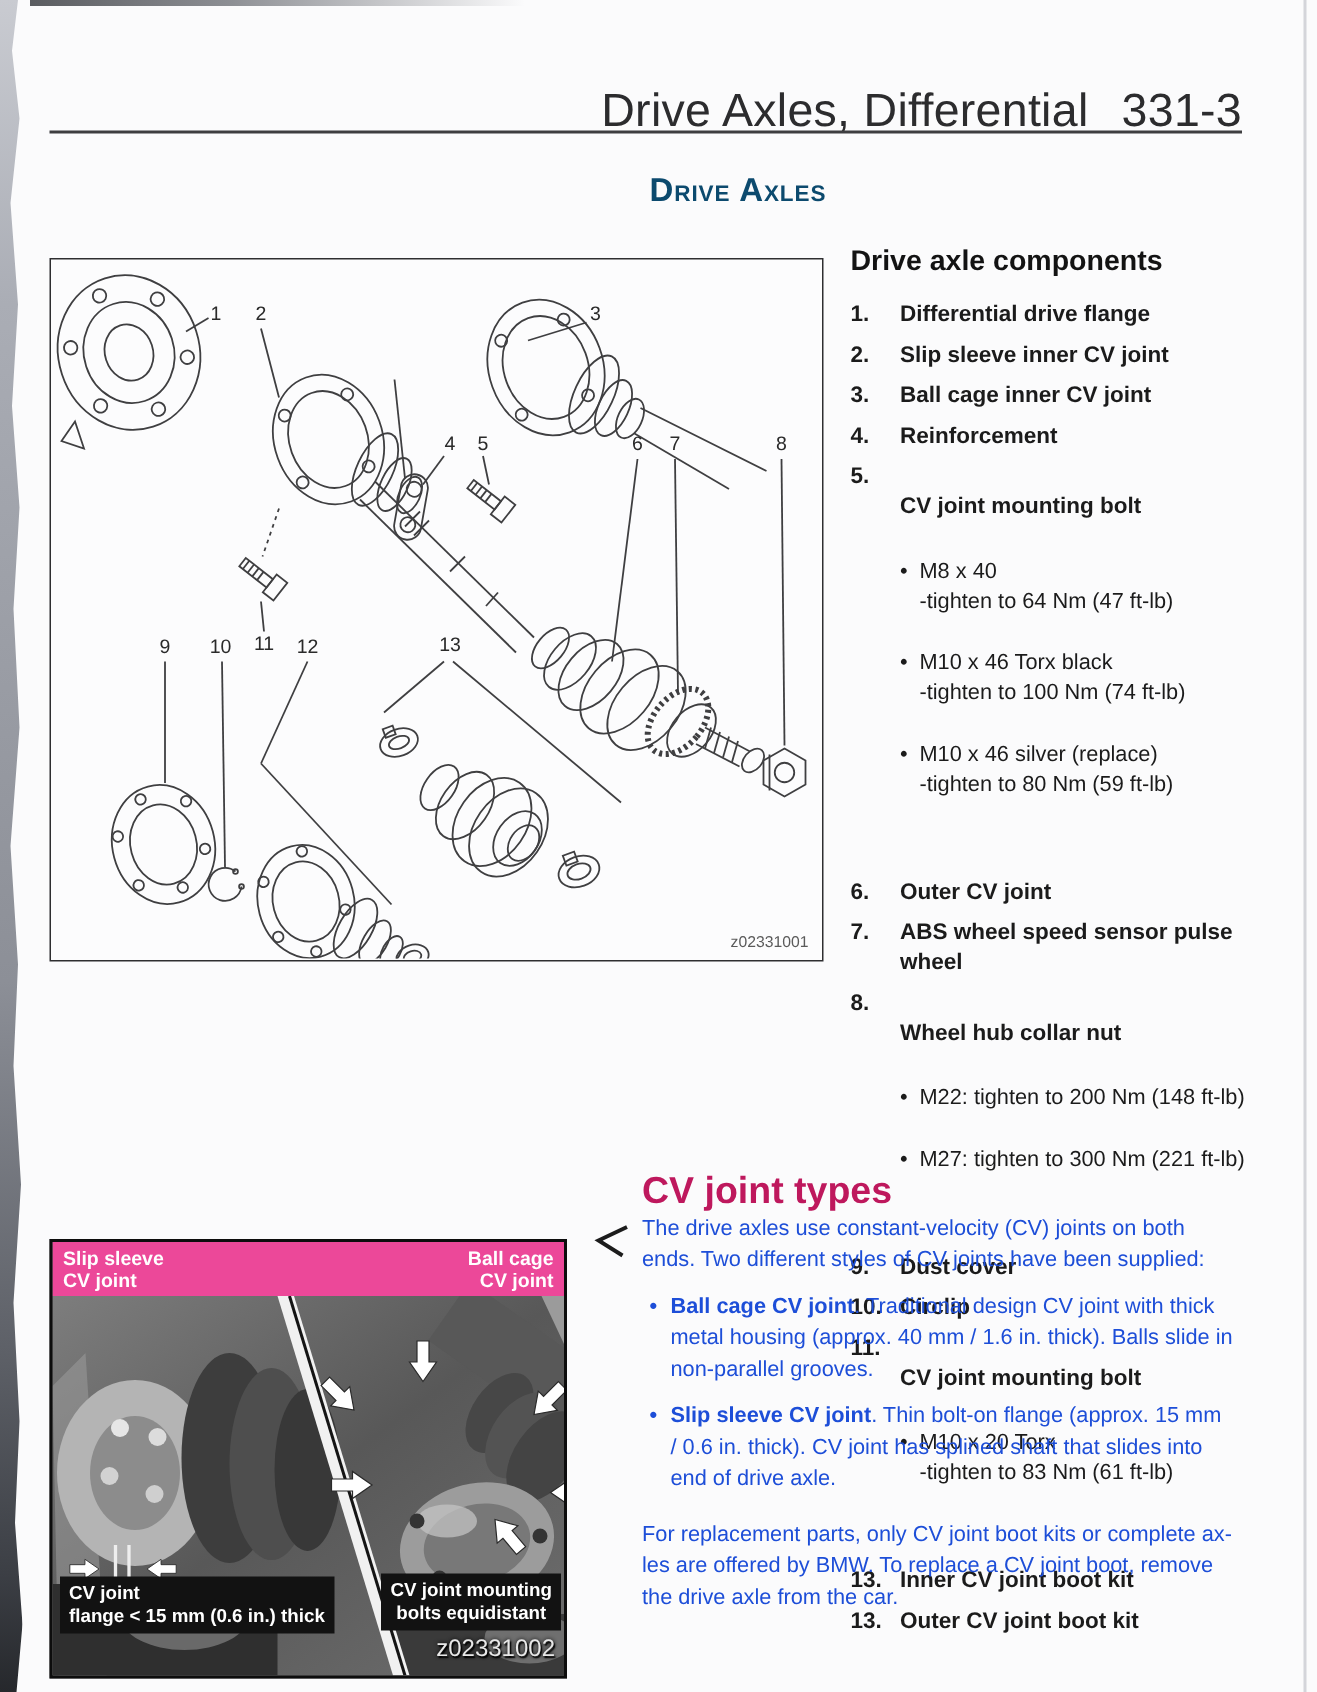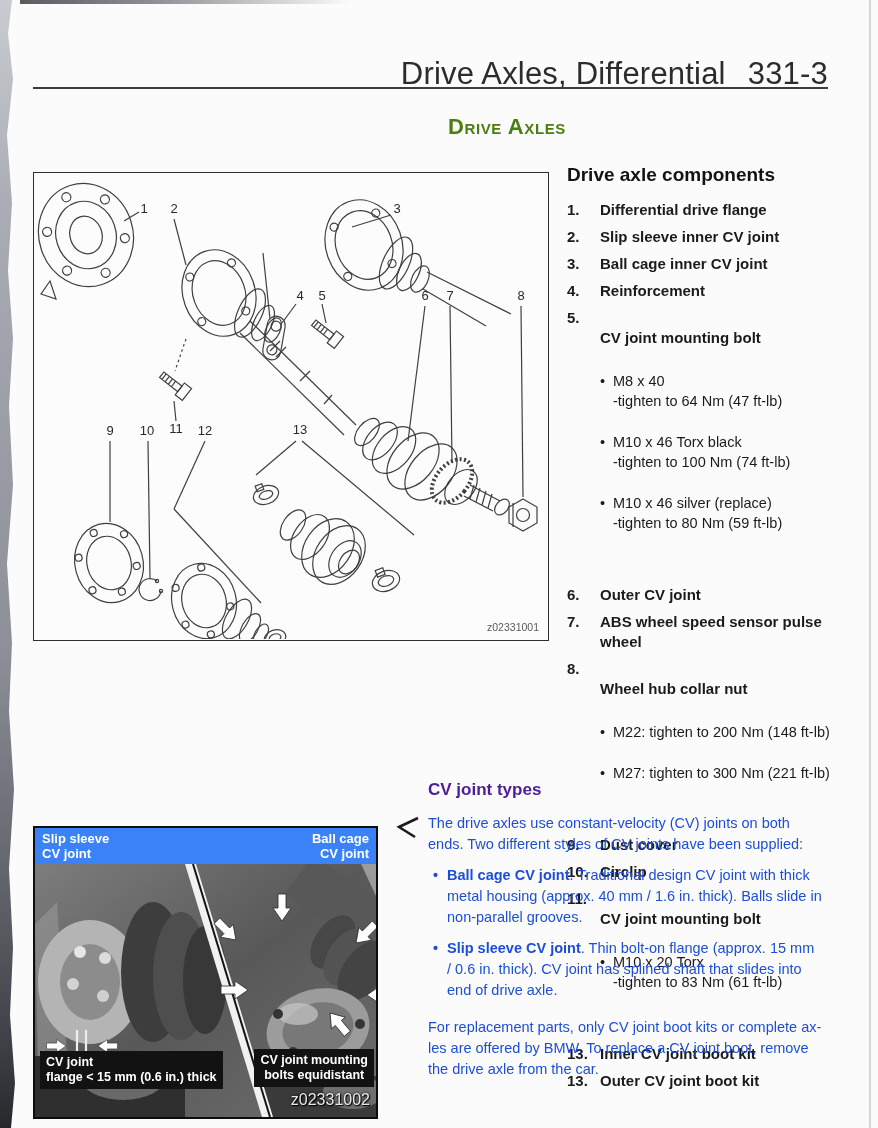--- a/index.html
+++ b/index.html
@@ -18,22 +18,22 @@
   .scan-top{position:absolute;left:20px;top:0;width:330px;height:4px;z-index:5;
     background:linear-gradient(90deg,#5a5c60 0%,#8c8e93 40%,rgba(200,200,205,0) 100%);}
   .scan-right{position:absolute;left:869px;top:0;width:2px;height:1128px;background:#d4d5da;z-index:5;}
 
   
   .header-text{position:absolute;top:56px;right:50px;font-size:31px;color:#2c2c2e;letter-spacing:0.2px;}
   .header-text .pagenum{margin-left:22px;}
   .header-rule{position:absolute;left:33px;top:87px;width:795px;height:2px;background:#3e3e40;}
 
   .section-title{
-    position:absolute;left:448px;top:114px;
-    font-size:22px;font-weight:bold;color:#4d7c0f;
+    position:absolute;left:433px;top:114px;
+    font-size:22px;font-weight:bold;color:#0c4a6e;
     font-variant:small-caps;letter-spacing:0.6px;
   }
 
   
   .diagram-box{
     position:absolute;left:33px;top:172px;width:516px;height:469px;
     border:1.6px solid #2e2e30;background:#fcfcfd;box-sizing:border-box;
   }
   .diagram-box svg{display:block;}
 
@@ -43,37 +43,37 @@
   .comp-item{display:flex;margin-bottom:7px;font-size:15px;font-weight:bold;line-height:20px;color:#1b1b1b;}
   .comp-item .num{width:33px;flex:0 0 33px;}
   .comp-item .lbl{white-space:pre-line;}
   .comp-sub{margin:3px 0 4px 27px;font-weight:normal;font-size:14.5px;}
   .sub-bullet{display:flex;line-height:20px;margin-bottom:1px;}
   .sub-bullet::before{content:"•";flex:0 0 13px;}
   .sub-bullet .btxt{white-space:pre-line;}
 
   
   .cv-section{position:absolute;left:428px;top:780px;width:442px;}
-  .cv-section h2{margin:0 0 13px 0;font-size:17px;color:#4c1d95;}
+  .cv-section h2{margin:0 0 0 0;font-size:25px;color:#be185d;}
   .cv-body{font-size:14.5px;line-height:21px;color:#1d4ed8;}
   .cv-intro,.cv-outro{white-space:pre-line;margin:0 0 10px 0;}
   .cv-outro{margin-top:16px;}
   .cv-bullet{display:flex;margin:0 0 10px 5px;}
   .cv-bullet::before{content:"•";flex:0 0 14px;font-weight:bold;}
   .cv-bullet .btext{white-space:pre-line;}
   .cv-bullet .bbold{font-weight:bold;}
   .ref-arrow{position:absolute;left:-32px;top:36px;}
 
   
   .photo{
     position:absolute;left:33px;top:826px;width:345px;height:293px;
     background:#606060;border:2px solid #0d0d0d;box-sizing:border-box;overflow:hidden;
   }
   .photo-band{
-    position:absolute;left:0;top:0;width:100%;height:36px;background:#3b82f6;
+    position:absolute;left:0;top:0;width:100%;height:36px;background:#ec4899;
     display:flex;justify-content:space-between;align-items:center;box-sizing:border-box;padding:0 7px;
   }
   .photo-band .plabel{color:#fff;font-size:13px;font-weight:bold;line-height:15px;white-space:pre-line;}
   .photo-band .plabel.right{text-align:right;}
   .photo-canvas{position:absolute;left:0;top:36px;}
   .photo-label{
     position:absolute;background:#121212;color:#fff;font-size:12.5px;font-weight:bold;
     line-height:15px;padding:4px 6px;white-space:pre-line;z-index:3;
   }
   .photo-label.bl{left:5px;bottom:28px;}

